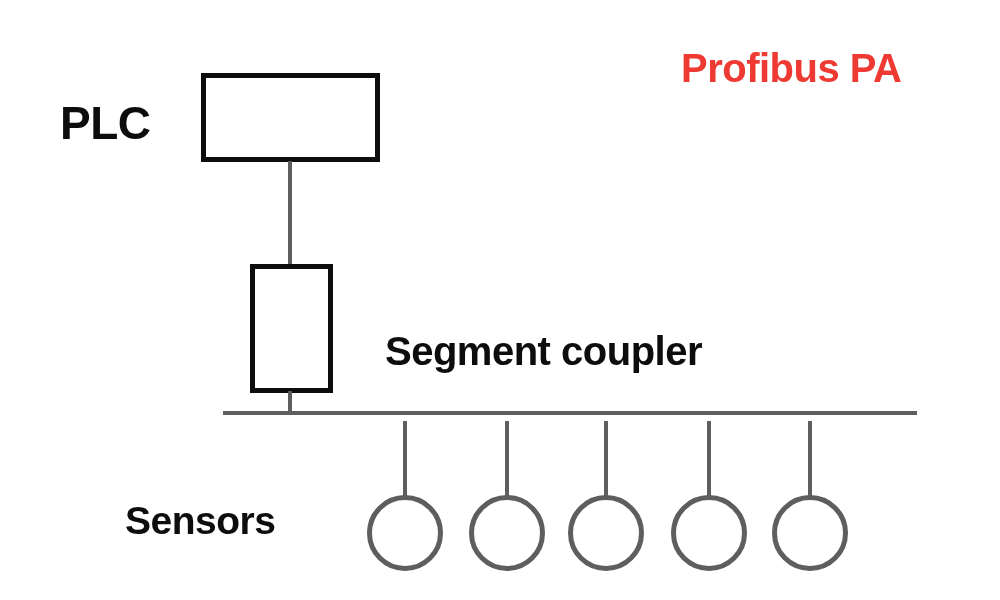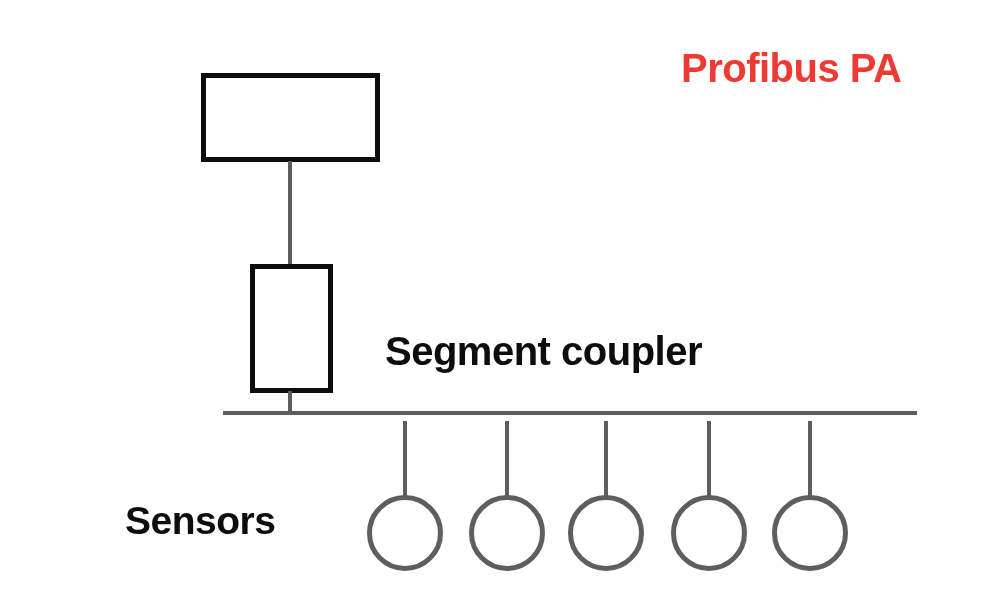--- a/index.html
+++ b/index.html
@@ -80,20 +80,21 @@
     background: #ffffff;
   }
 </style>
 </head>
 <body>
 
 <div id="stage" style="--accent: #ee3a33; --line: #5e5e5e; --ink: #0d0d0d; --bg: #ffffff;">
 
   <span class="label" id="title-label">Profibus PA</span>
 
+  <span class="label" id="plc-label">PLC</span>
 
   <div class="box" id="plc-box"></div>
 
   <div class="vline" id="link-line"></div>
 
 
   <div class="box" id="coupler-box"></div>
 
   <span class="label" id="coupler-label">Segment coupler</span>
 

